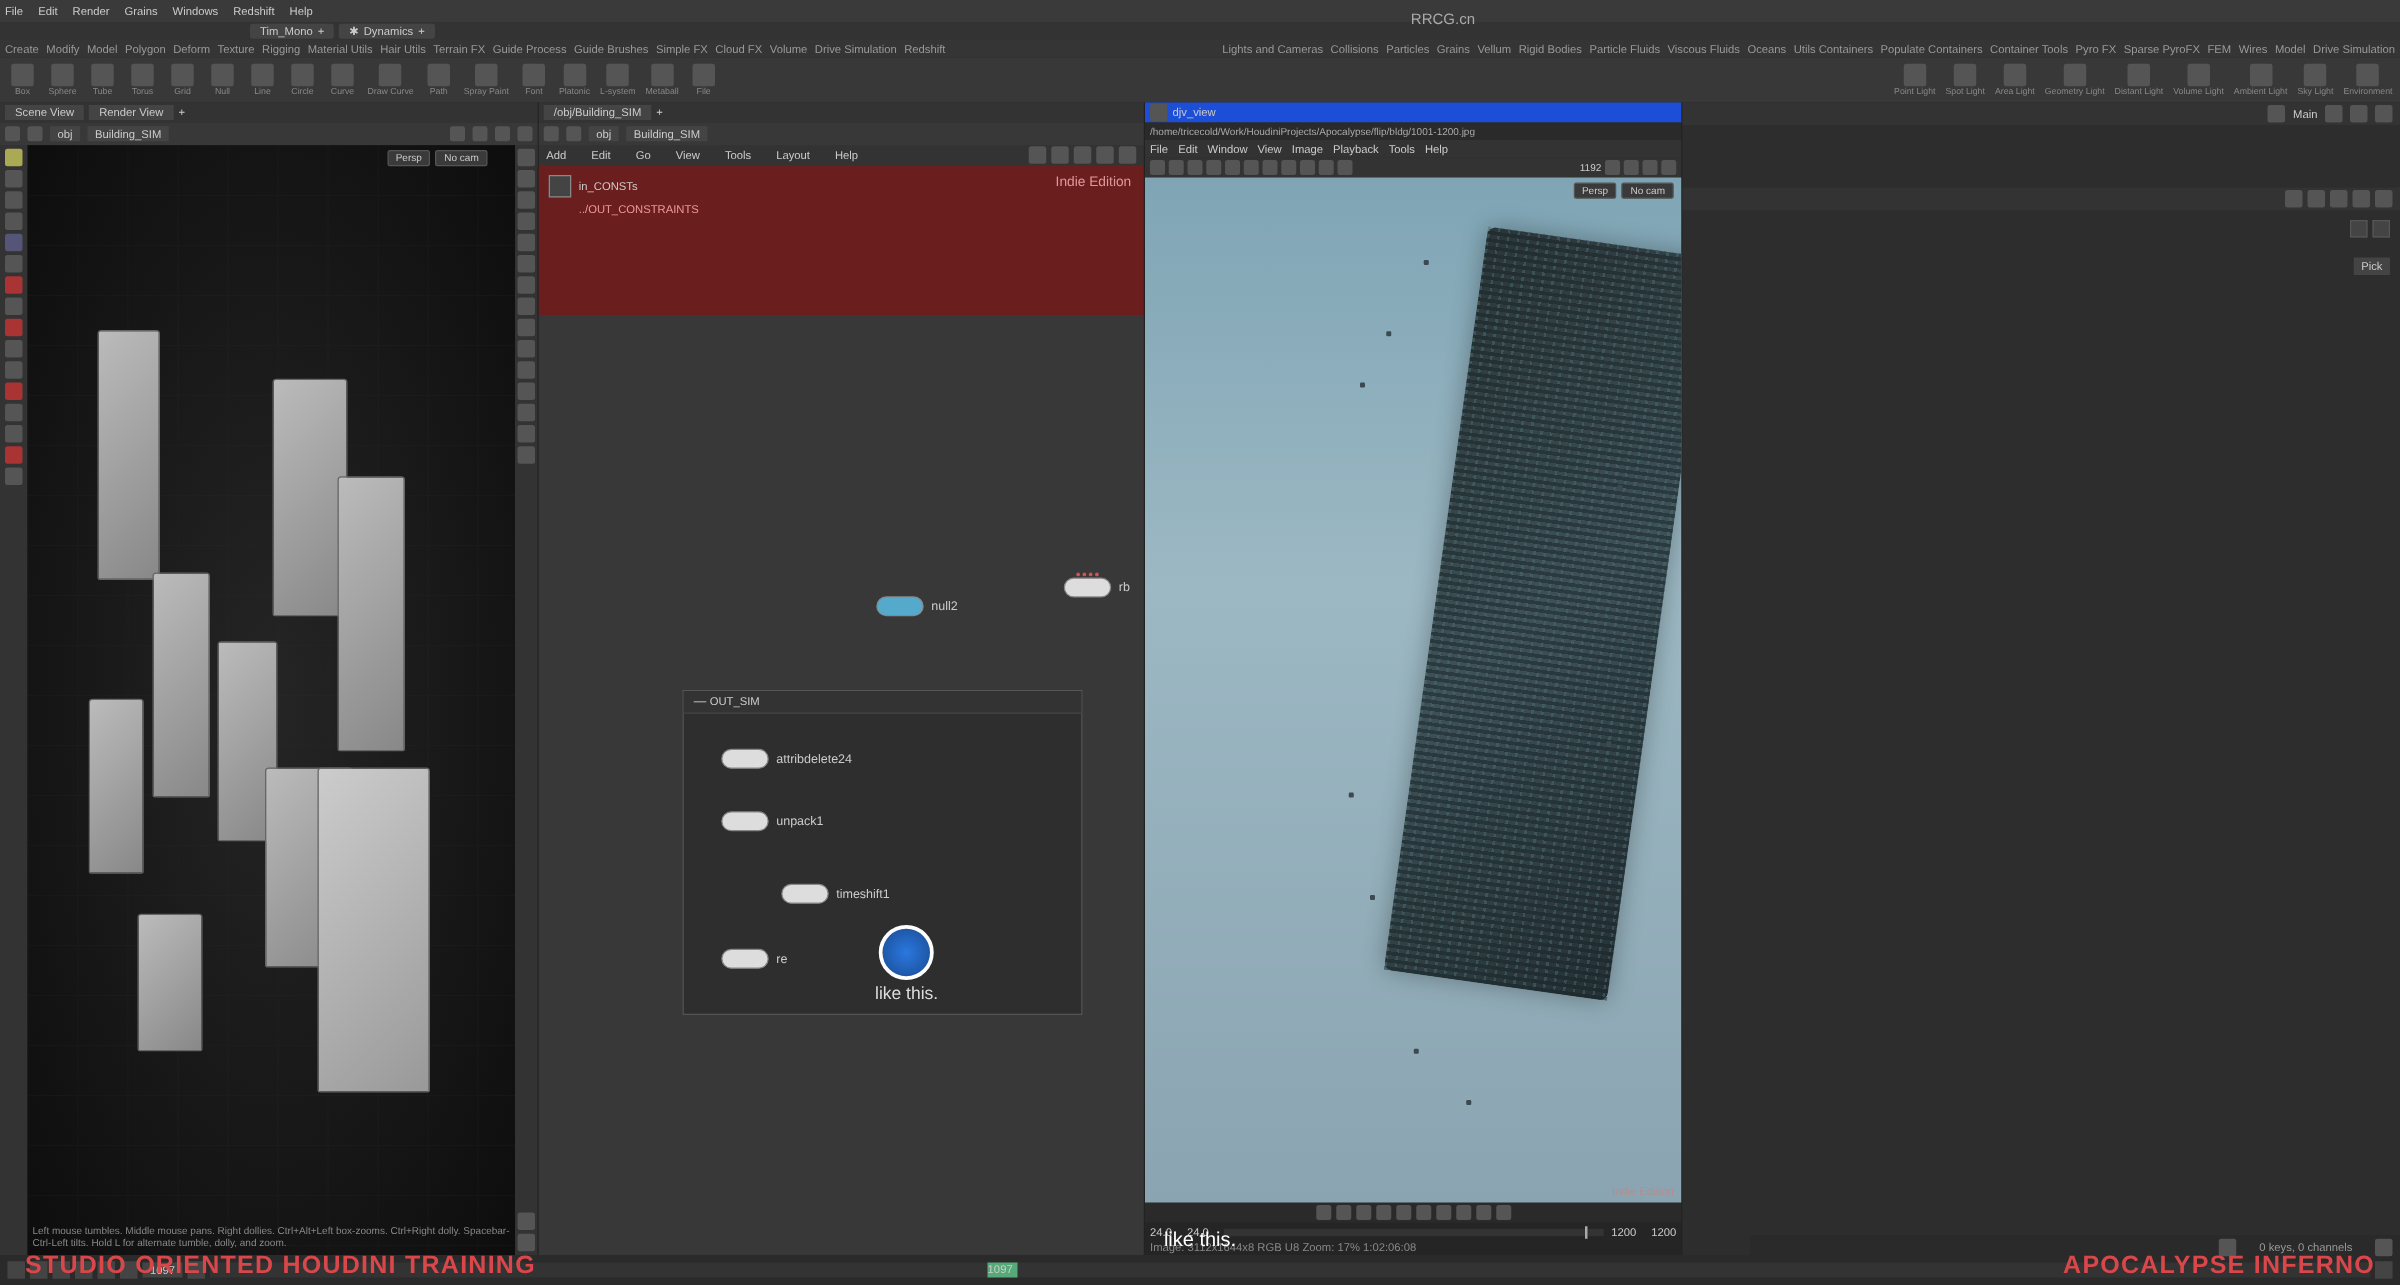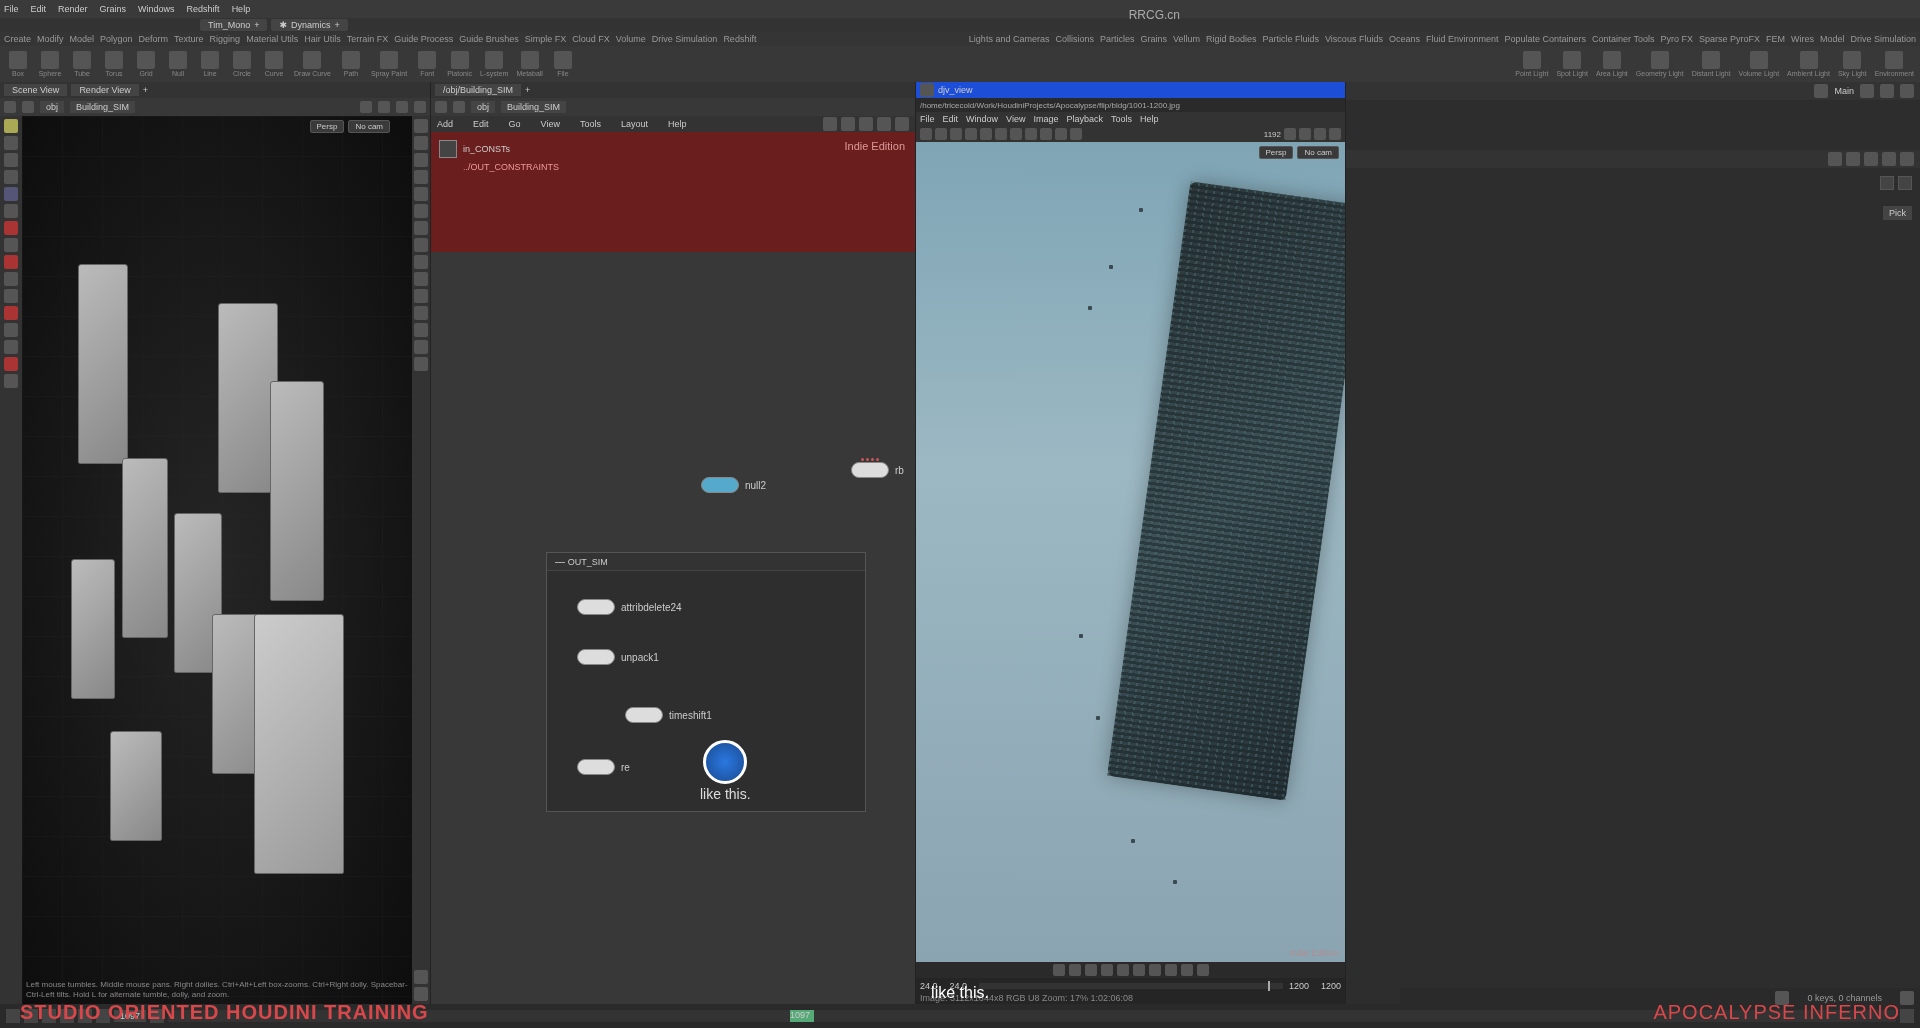--- a/index.html
+++ b/index.html
@@ -87,21 +87,21 @@
 .tl .tbtn{width:14px;height:14px;background:#444}
 .tl .track{flex:1;height:12px;background:#333;position:relative}
 .tl .mk{position:absolute;top:0;bottom:0;width:24px;background:#5a7;left:36%}
 .tl .frm{background:#444;padding:1px 6px;font-size:9px}
 .wm2{position:fixed;left:700px;top:740px;display:flex;flex-direction:column;align-items:center;gap:2px;pointer-events:none}
 .wm2 .lg{width:44px;height:44px;background:radial-gradient(circle,#2a78e0,#1a4a90);border-radius:50%;border:3px solid #fff}
 .wm2 .tx{font-size:14px;color:#ddd}
 .wm3{position:fixed;top:8px;right:50%;transform:translateX(220px);font-size:12px;color:#aaa}
 
 .cap-l{position:fixed;bottom:4px;left:20px;font-size:20px;color:#d9474a;font-weight:bold;letter-spacing:1px}
-.cap-r{position:fixed;bottom:4px;right:20px;font-size:20px;color:#d9474a;font-weight:normal;letter-spacing:1px}
+.cap-r{position:fixed;bottom:4px;right:20px;font-size:20px;color:#d9474a;font-weight:bold;letter-spacing:1px}
 .sub{position:fixed;bottom:26px;left:50%;transform:translateX(-50%);font-size:16px;color:#fff}
 .fartl{height:20px;background:#2a2a2a;display:flex;align-items:center;justify-content:flex-end;padding:0 6px;gap:18px;position:fixed;bottom:20px;right:0;width:520px}
 .fartl .t{font-size:9px;color:#999}
 </style>
 </head>
 <body>
 
 <div class="app">
  <div class="menubar">
   <span>File</span>
@@ -144,21 +144,21 @@
   <span style="flex:1"></span>
   <span>Lights and Cameras</span>
       <span>Collisions</span>
       <span>Particles</span>
       <span>Grains</span>
       <span>Vellum</span>
       <span>Rigid Bodies</span>
       <span>Particle Fluids</span>
       <span>Viscous Fluids</span>
       <span>Oceans</span>
-      <span>Fluid Environment</span>
+      <span>Utils Containers</span>
       <span>Populate Containers</span>
       <span>Container Tools</span>
       <span>Pyro FX</span>
       <span>Sparse PyroFX</span>
       <span>FEM</span>
       <span>Wires</span>
       <span>Model</span>
       <span>Drive Simulation</span>
  </div>
  <div class="toolshelf">

